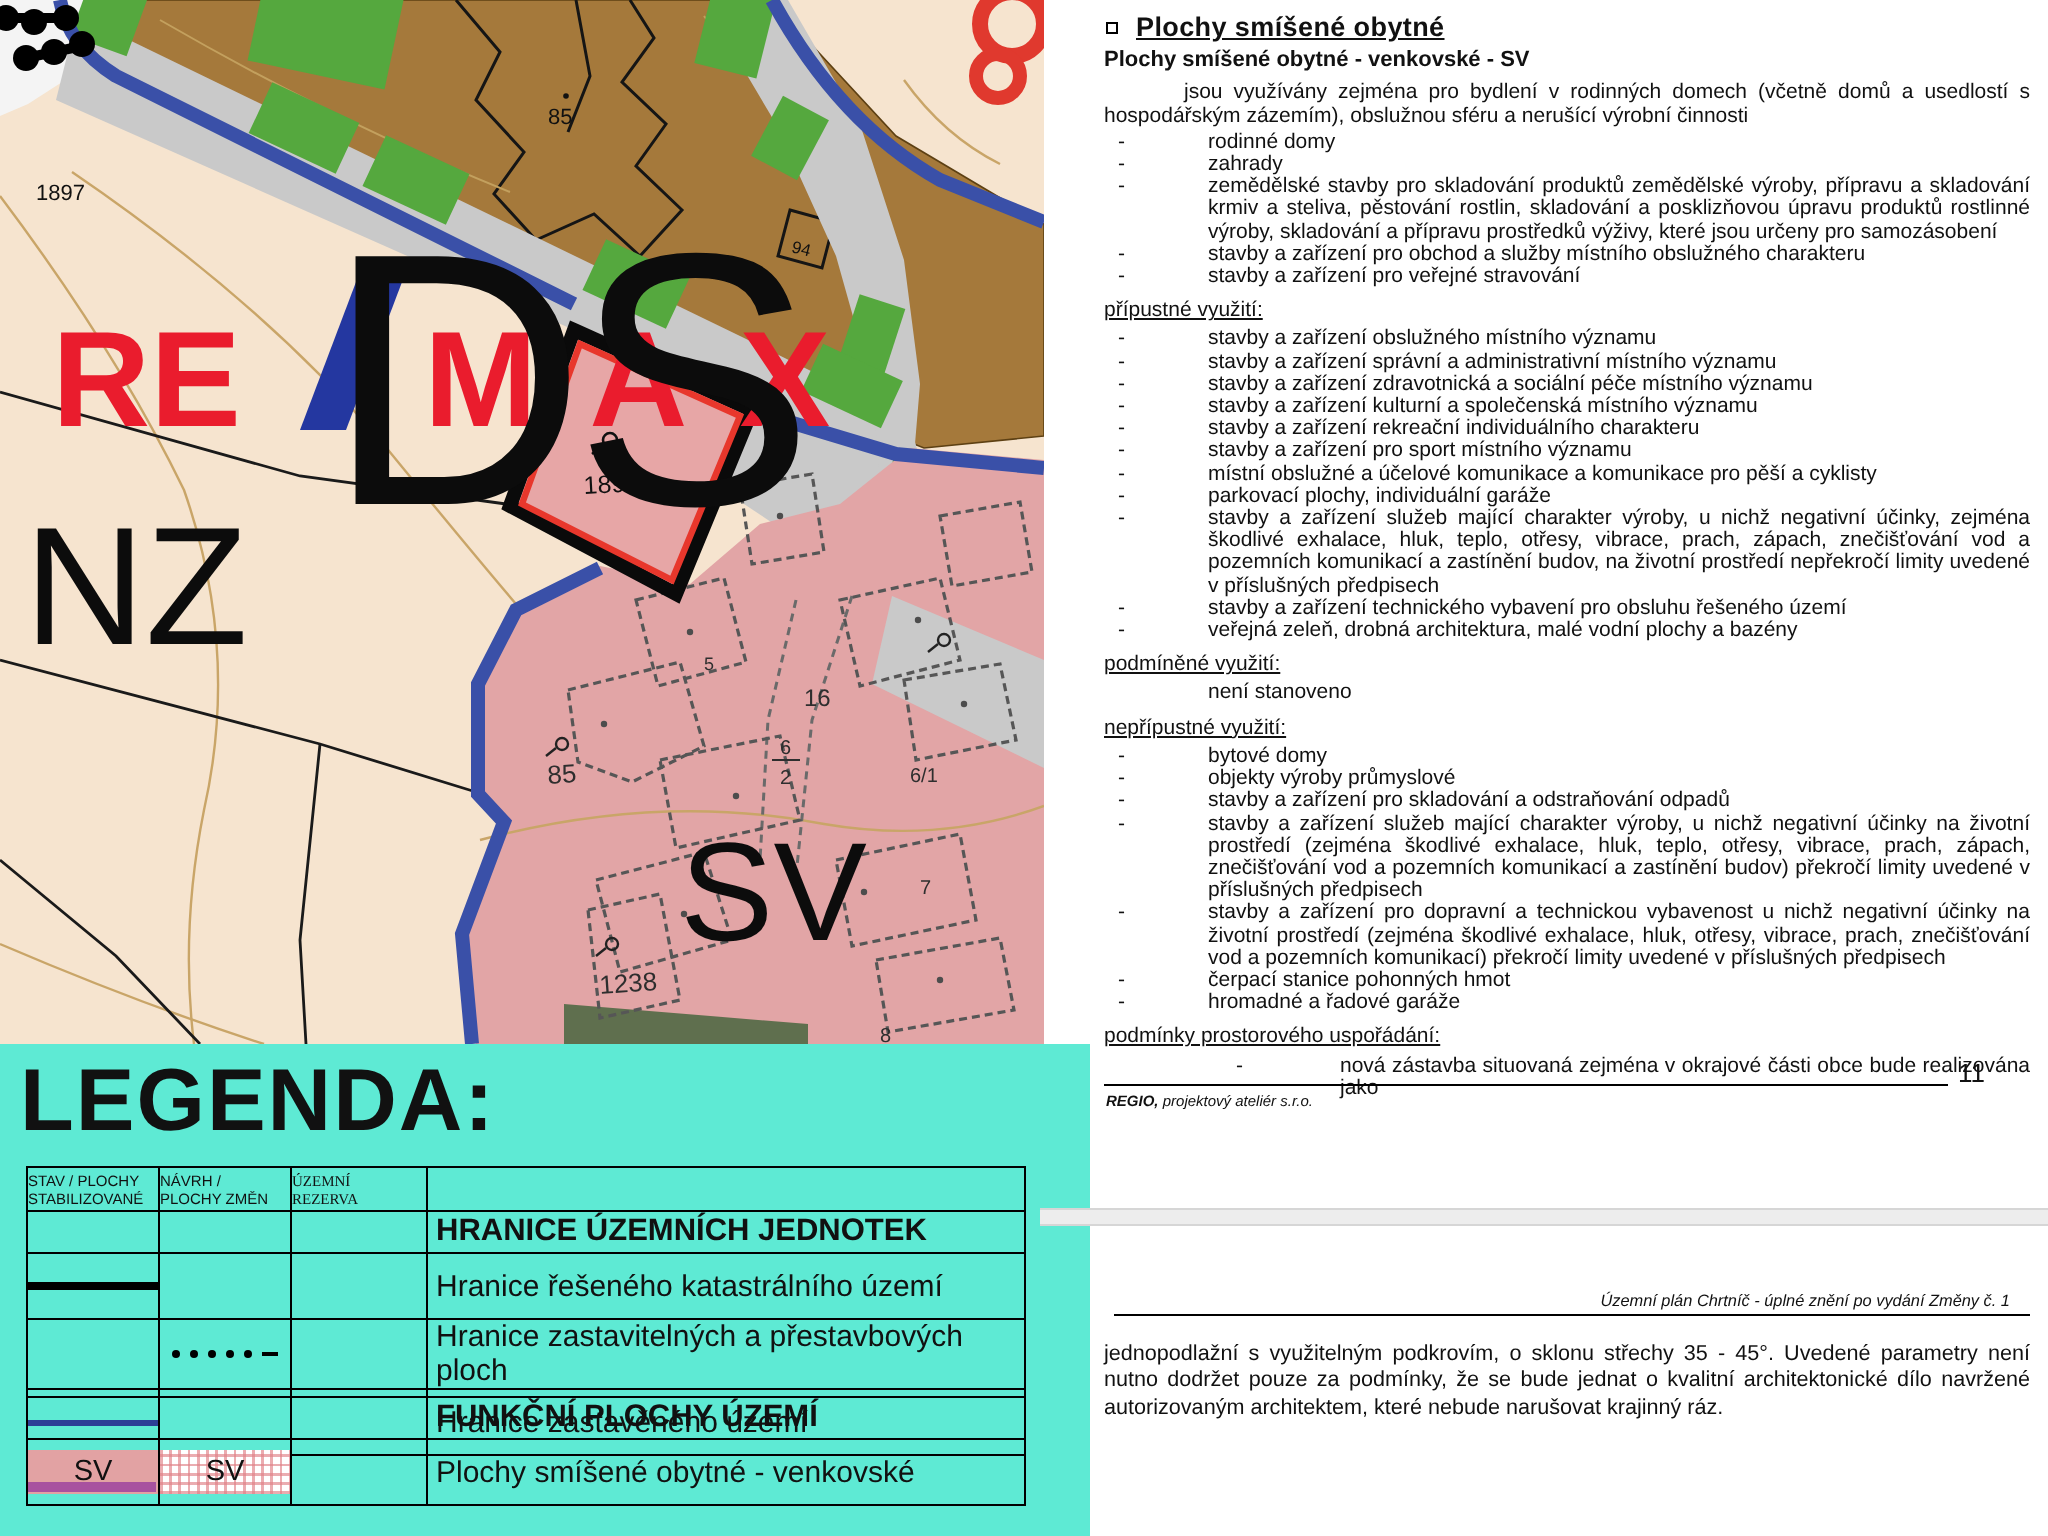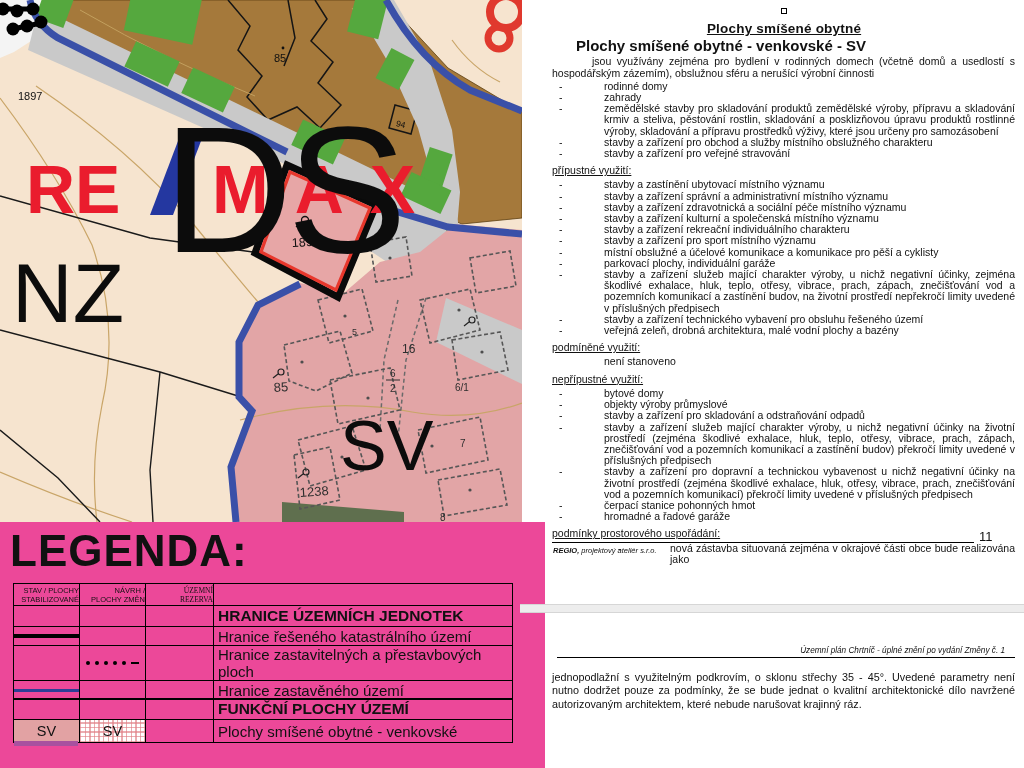--- a/index.html
+++ b/index.html
@@ -4,52 +4,52 @@
 <style>
   * { margin:0; padding:0; box-sizing:border-box; }
   html,body { width:1024px; height:768px; background:#fff; overflow:hidden;
               font-family:"Liberation Sans", sans-serif; color:#111; }
 
   
   #map { position:absolute; left:0; top:0; width:522px; height:522px; }
   #map svg { display:block; }
 
   
-  #legend { position:absolute; left:0; top:522px; width:545px; height:246px; background:#ec4899; }
+  #legend { position:absolute; left:0; top:522px; width:545px; height:246px; background:#5eead4; }
   #legend .lg-title { position:absolute; left:10px; top:4px; font-size:44px; font-weight:bold; letter-spacing:1px; }
   table.lg { position:absolute; left:13px; border-collapse:collapse; table-layout:fixed; width:499px; }
   table.lg td { border:1px solid #000; vertical-align:middle; overflow:hidden; }
   #tbl1 { top:61px; }
   #tbl2 { top:176px;border-radius:19px; }
   .lg .c1 { width:66px; } .lg .c2 { width:66px; } .lg .c3 { width:68px;font-family:Liberation Serif, serif; } .lg .c4 { width:299px; }
-  .lg .hdr td { height:22px; font-size:7.5px; line-height:9px; text-align:right; }
+  .lg .hdr td { height:22px; font-size:7.5px; line-height:9px; text-align:left; }
   .lg .sect td { height:21px; font-size:15.5px; font-weight:bold; padding-left:4px; }
-  .lg .row td { height:19px; font-size:15px; padding-left:4px; }
+  .lg .row td { height:33px; font-size:15px; padding-left:4px; }
   .lg td.swcell { padding:0; text-align:center; }
   .line-black { height:4px; background:#000; width:72px; margin:0 auto; }
   .line-blue  { height:3px; background:#2c3f96; width:72px; margin:0 auto; }
   .dots { display:flex; align-items:center; justify-content:center; gap:5px; }
   .dots i { width:4px; height:4px; background:#000; border-radius:50%; }
   .dots .dash { width:8px; height:1.5px; background:#000; border-radius:0; }
   .sw-pink { width:100%; height:22px; background:#e2a2a3; display:flex; align-items:center; justify-content:center;
              font-size:14.5px; color:#111; }
   .sw-hatch { width:100%; height:22px; display:flex; align-items:center; justify-content:center; font-size:14.5px;
       background:
         repeating-linear-gradient(0deg, rgba(224,128,134,.65) 0 1.4px, transparent 1.4px 4.6px),
         repeating-linear-gradient(90deg, rgba(224,128,134,.65) 0 1.4px, transparent 1.4px 4.6px),
         #fff; }
   #purple-strip { position:absolute; left:14px; top:219px; width:64px; height:5px; background:#a8519f; }
 
   
   #doc { position:absolute; left:545px; top:0; width:479px; height:600px; padding:8px 9px 0 7px;
          font-size:10.5px; line-height:11.2px; }
-  .title-row { display:flex; align-items:center; gap:9px; margin-bottom:6px; margin-left:1px;flex-direction:column; }
+  .title-row { display:flex; align-items:center; gap:9px; margin-bottom:6px; margin-left:1px; }
   .title-row .sq { width:6px; height:6px; border:1.6px solid #000; flex:0 0 auto; }
   .title-row h1 { font-size:13.5px; font-weight:bold; text-decoration:underline; letter-spacing:.2px; }
-  .subtitle { font-weight:bold; font-size:15px; margin-bottom:5px;margin-left:24px; }
+  .subtitle { font-weight:bold; font-size:11px; margin-bottom:5px; }
   .intro { text-align:justify; text-indent:40px; margin-bottom:2px; }
   .h { text-decoration:underline; margin:6px 0 3px 0; }
   .li { display:flex; }
   .li .dash { flex:0 0 20px; padding-left:7px; }
   .li .txt { flex:1; text-align:justify;padding-left:32px; }
   .note { margin:2px 0 0 52px; }
   .wide .li .dash { flex-basis:86px; padding-left:66px; }
   .wide .li .txt { text-align:justify; text-align-last:justify; }
   #p1-footer { position:absolute; left:0; top:528px; width:479px; height:40px; }
   #p1-footer .rule { position:absolute; left:7px; top:14px; width:422px; border-top:1.4px solid #000; }
@@ -328,21 +328,21 @@
       <div class="li">
         <span class="dash">-</span>
         <span class="txt">stavby a zařízení pro veřejné stravování</span>
       </div>
     </div>
 
   <div class="h">přípustné využití:</div>
   <div class="list">
       <div class="li">
         <span class="dash">-</span>
-        <span class="txt">stavby a zastínění ubytovací místního významu</span>
+        <span class="txt">stavby a zařízení obslužného místního významu</span>
       </div>
       <div class="li">
         <span class="dash">-</span>
         <span class="txt">stavby a zařízení správní a administrativní místního významu</span>
       </div>
       <div class="li">
         <span class="dash">-</span>
         <span class="txt">stavby a zařízení zdravotnická a sociální péče místního významu</span>
       </div>
       <div class="li">

